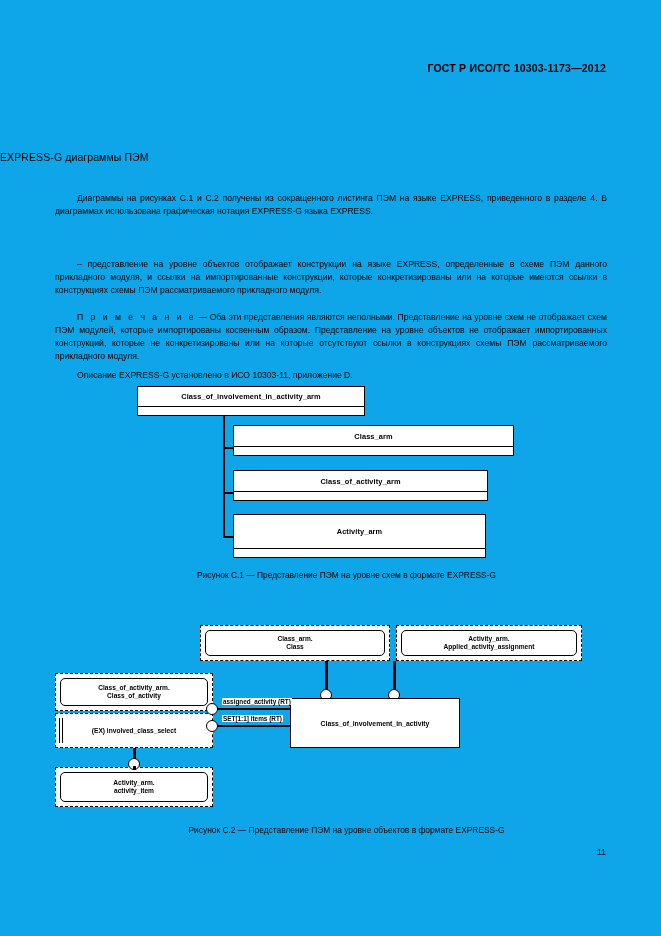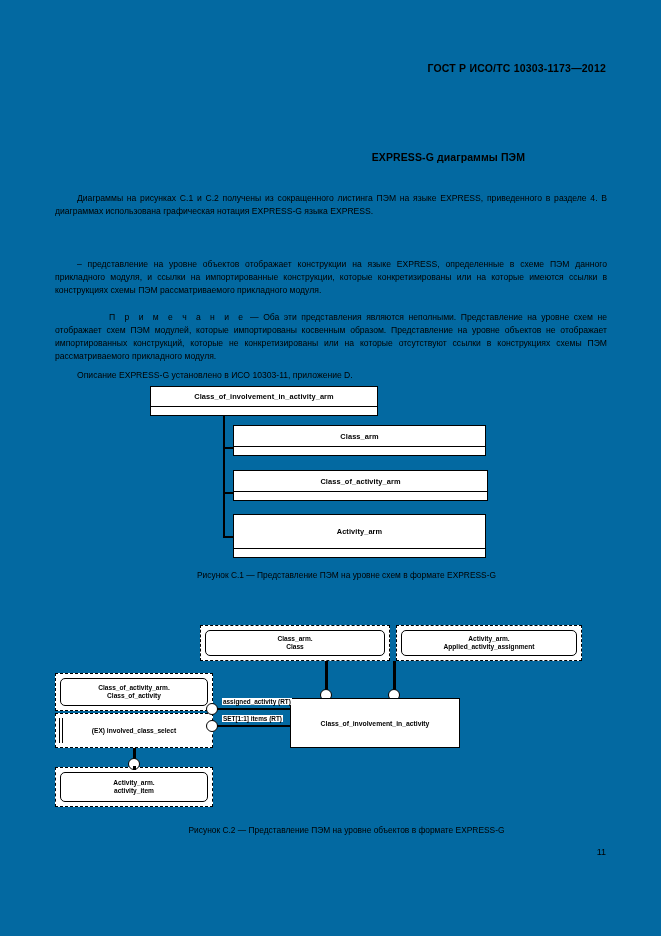--- a/index.html
+++ b/index.html
@@ -8,21 +8,21 @@
     background: #ffffff;
   }
   body {
     font-family: "Liberation Sans", sans-serif;
     color: #000000;
   }
   .page {
     position: relative;
     width: 661px;
     height: 936px;
-    background: #0369a1;
+    background: #0ea5e9;
     overflow: hidden;
     box-sizing: border-box;
   }
 
   
   .doc-header {
     position: absolute;
     top: 62px;
     right: 55px;
     font-size: 10.5px;
@@ -37,24 +37,24 @@
     width: 661px;
     text-align: center;
     font-size: 9.5px;
     font-weight: bold;
     line-height: 17px;
   }
   .clause-title {
     position: absolute;
     top: 151px;
     left: 0;
-    width: 525px;
-    text-align: right;
+    width: 640px;
+    text-align: left;
     font-size: 10.5px;
-    font-weight: bold;
+    font-weight: normal;
     letter-spacing: 0.1px;
   }
 
   
   .body-text {
     position: absolute;
     left: 55px;
     width: 552px;
     font-size: 8.6px;
     line-height: 13.05px;
@@ -63,21 +63,20 @@
   }
   .body-text p {
     margin: 0;
     text-indent: 22px;
   }
   .body-text p.dash {
     text-indent: 22px;
   }
   .spaced {
     letter-spacing: 2.4px;
-    margin-left: 32px;
   }
 
   
   .fig1 {
     position: absolute;
     left: 0;
     top: 386px;
     width: 661px;
     height: 175px;
   }
@@ -269,30 +268,30 @@
   <div class="body-text" style="top:311px;">
     <p><span class="spaced">П р и м е ч а н и е</span><span> — Оба эти представления являются неполными. Представление на уровне схем не отображает схем ПЭМ модулей, которые импортированы косвенным образом. Представление на уровне объектов не отображает импортированных конструкций, которые не конкретизированы или на которые отсутствуют ссылки в конструкциях схемы ПЭМ рассматриваемого прикладного модуля.</span></p>
   </div>
 
   <div class="body-text" style="top:369px;">
     <p>Описание EXPRESS-G установлено в ИСО 10303-11, приложение D.</p>
   </div>
 
   <div class="fig1">
 
-    <div class="exg-box" style="left:150px; top:0px; width:228px; height:30px;">
+    <div class="exg-box" style="left:137px; top:0px; width:228px; height:30px;">
       <div class="exg-label">Class_of_involvement_in_activity_arm</div>
       <div class="bar"></div>
     </div>
 
     <div class="vline" style="left:223px; top:30px; height:120px;"></div>
 
     <div class="hline" style="left:223px; top:61px; width:13px;"></div>
     <div class="circ" style="left:234px; top:54px;"></div>
-    <div class="exg-box" style="left:233px; top:39px; width:253px; height:31px;">
+    <div class="exg-box" style="left:233px; top:39px; width:281px; height:31px;">
       <div class="exg-label">Class_arm</div>
       <div class="bar"></div>
     </div>
 
     <div class="hline" style="left:223px; top:106px; width:13px;"></div>
     <div class="circ" style="left:234px; top:99px;"></div>
     <div class="exg-box" style="left:233px; top:84px; width:255px; height:31px;">
       <div class="exg-label">Class_of_activity_arm</div>
       <div class="bar"></div>
     </div>

